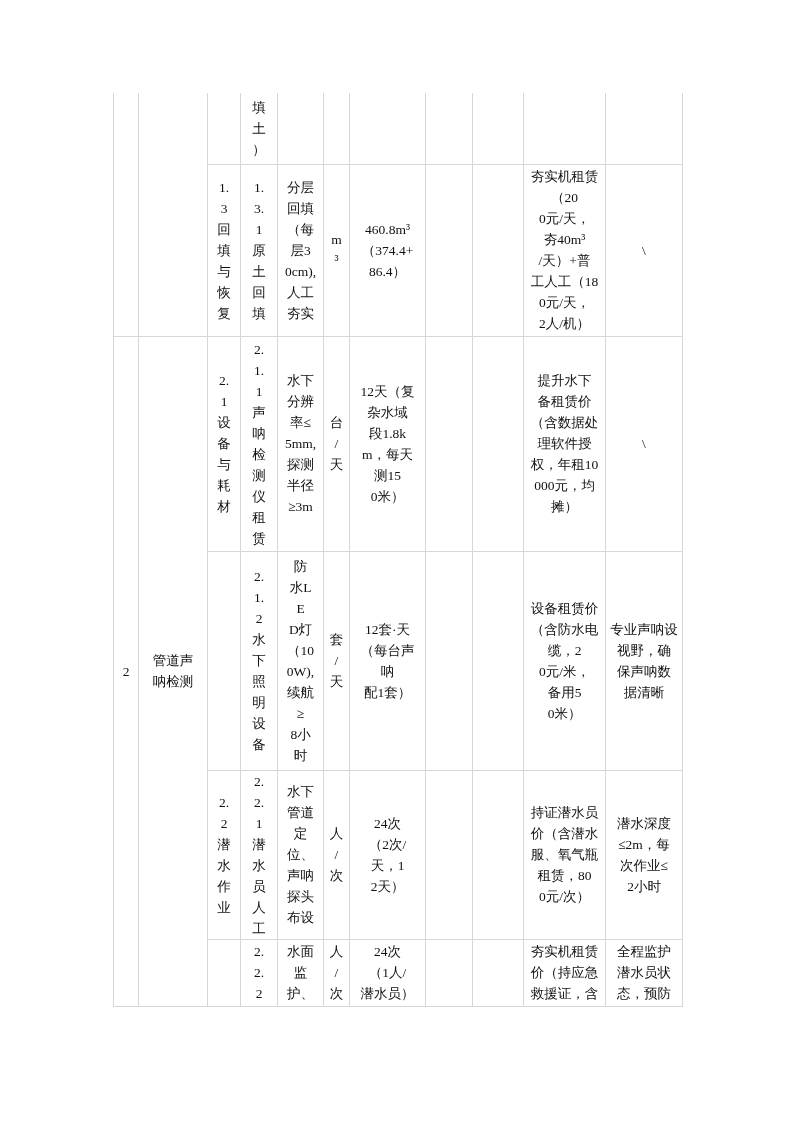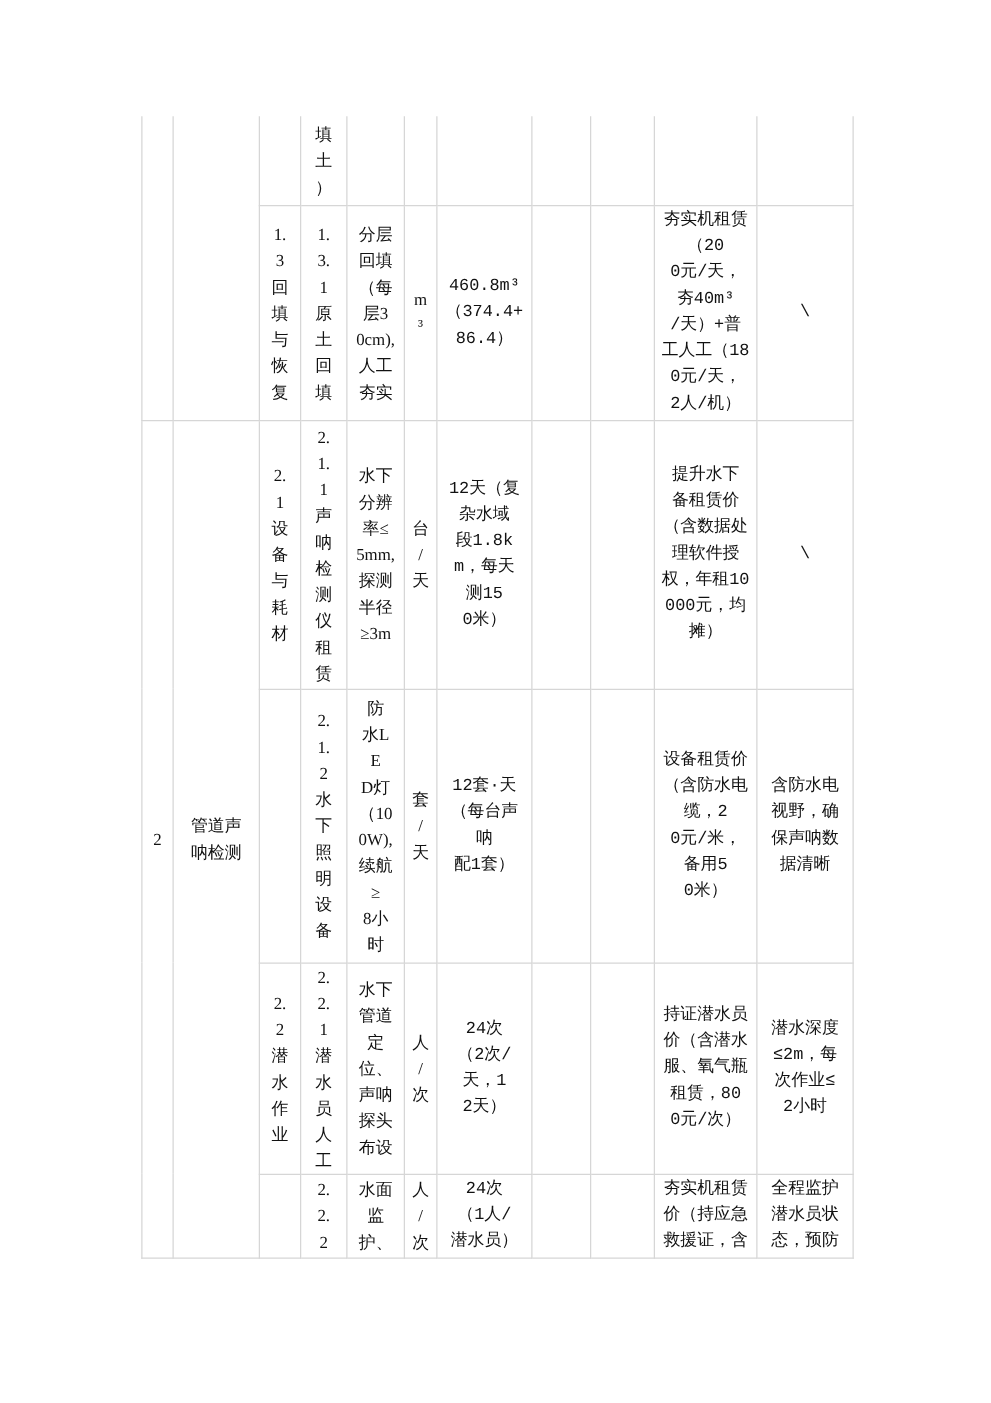--- a/index.html
+++ b/index.html
@@ -17,21 +17,21 @@
     white-space:pre-line;vertical-align:middle;text-align:center;
     padding:0 1px;overflow:hidden;word-break:keep-all;
   }
   tr.r0 td{border-top:none;}
   tr.r0{height:71px;}
   tr.r1{height:172px;}
   tr.r2{height:215px;}
   tr.r3{height:219px;}
   tr.r4{height:168px;}
   tr.r5{height:67px;}
-  td.al-l{text-align:left;padding-left:3px;padding-right:2px;font-family:Liberation Mono, monospace;}
+  td.al-l{text-align:left;padding-left:3px;padding-right:2px;}
   td.heavy-top{border-top:2.5px solid #1f1f1f;}
   td.heavy-bottom{border-bottom:2.5px solid #1f1f1f;}
 </style>
 </head>
 <body>
 
 <div class="sheet">
   <table class="cost">
     <colgroup>
       <col style="width:25px">
@@ -178,21 +178,21 @@
 呐
 配1套）</td>
         <td></td>
         <td></td>
         <td class="al-l">设备租赁价
 （含防水电
 缆，2
 0元/米，
 备用5
 0米）</td>
-        <td class="al-l">含防水电
+        <td class="al-l">专业声呐设
 视野，确
 保声呐数
 据清晰</td>
       </tr>
       <tr class="r4">
         <td>2.
 2
 潜
 水
 作

